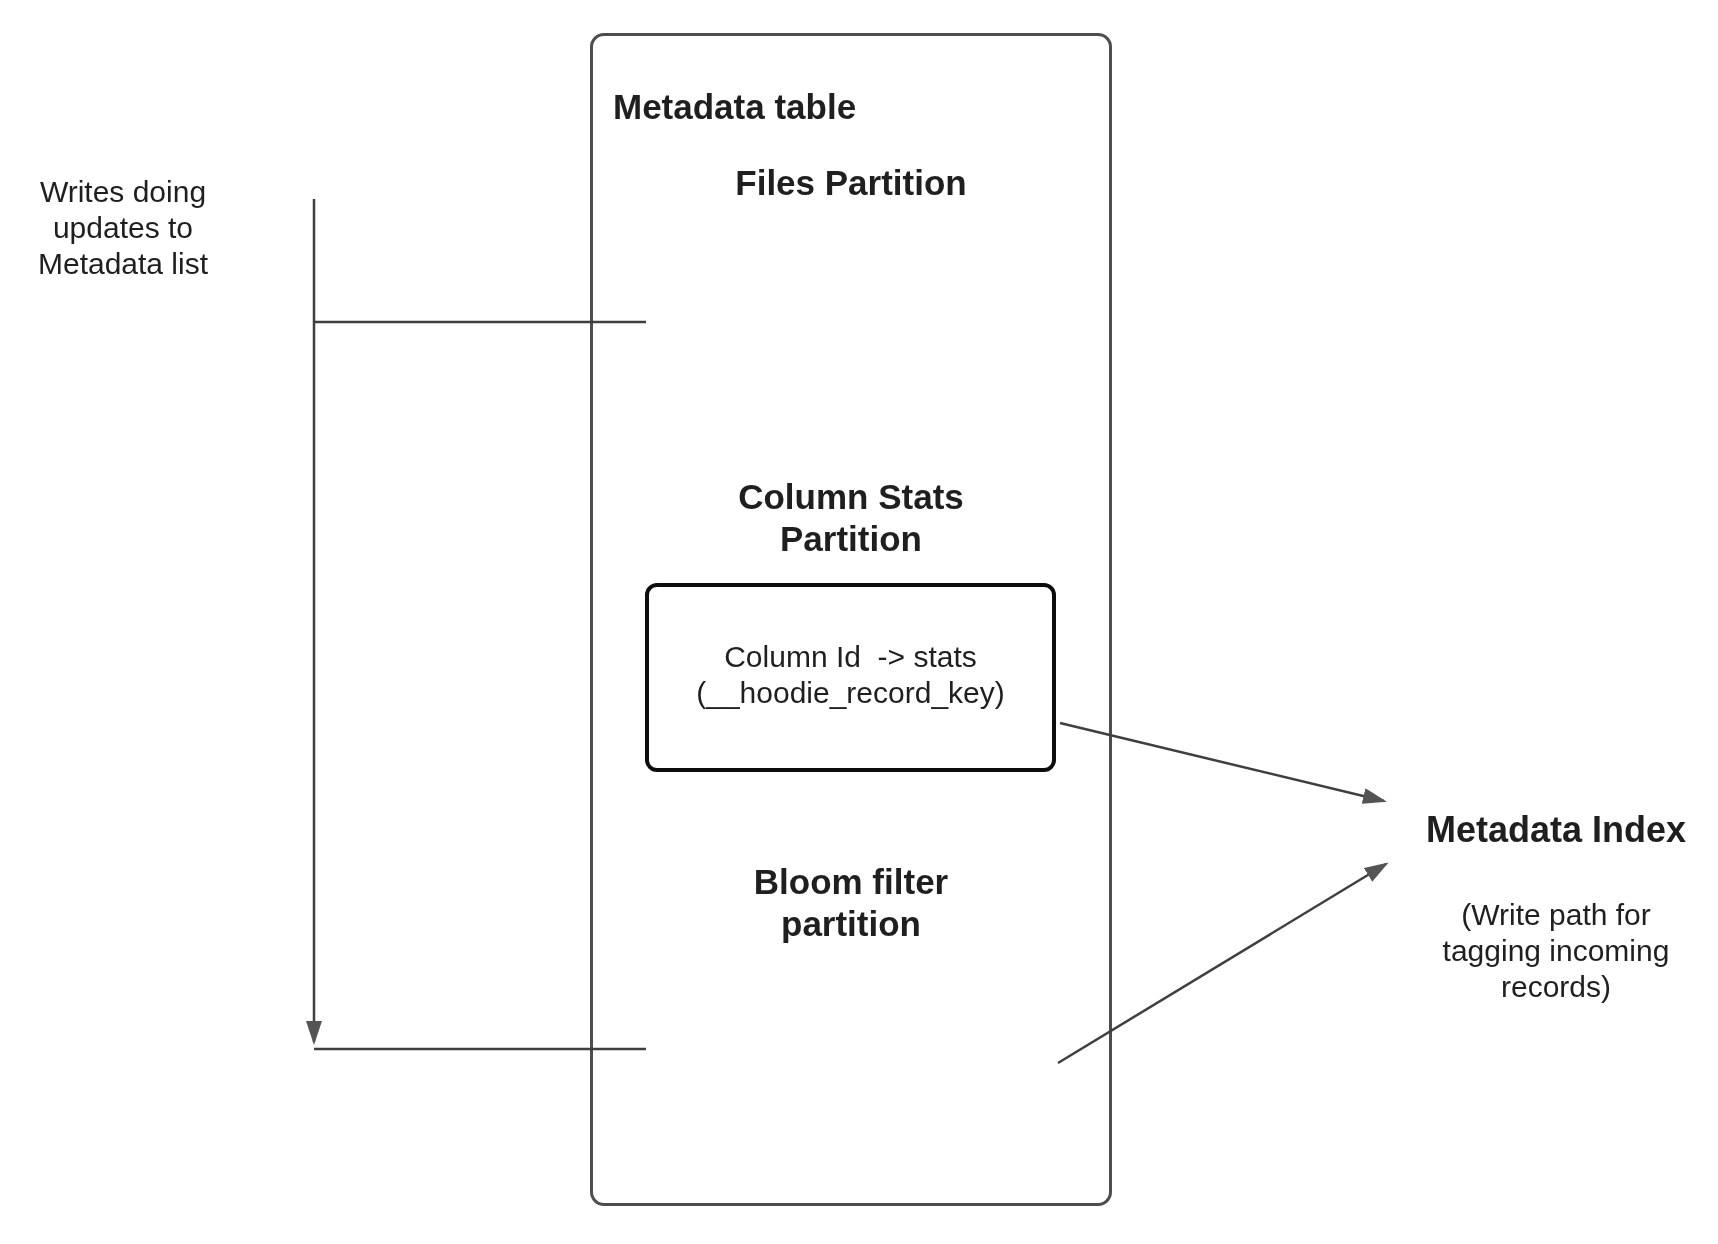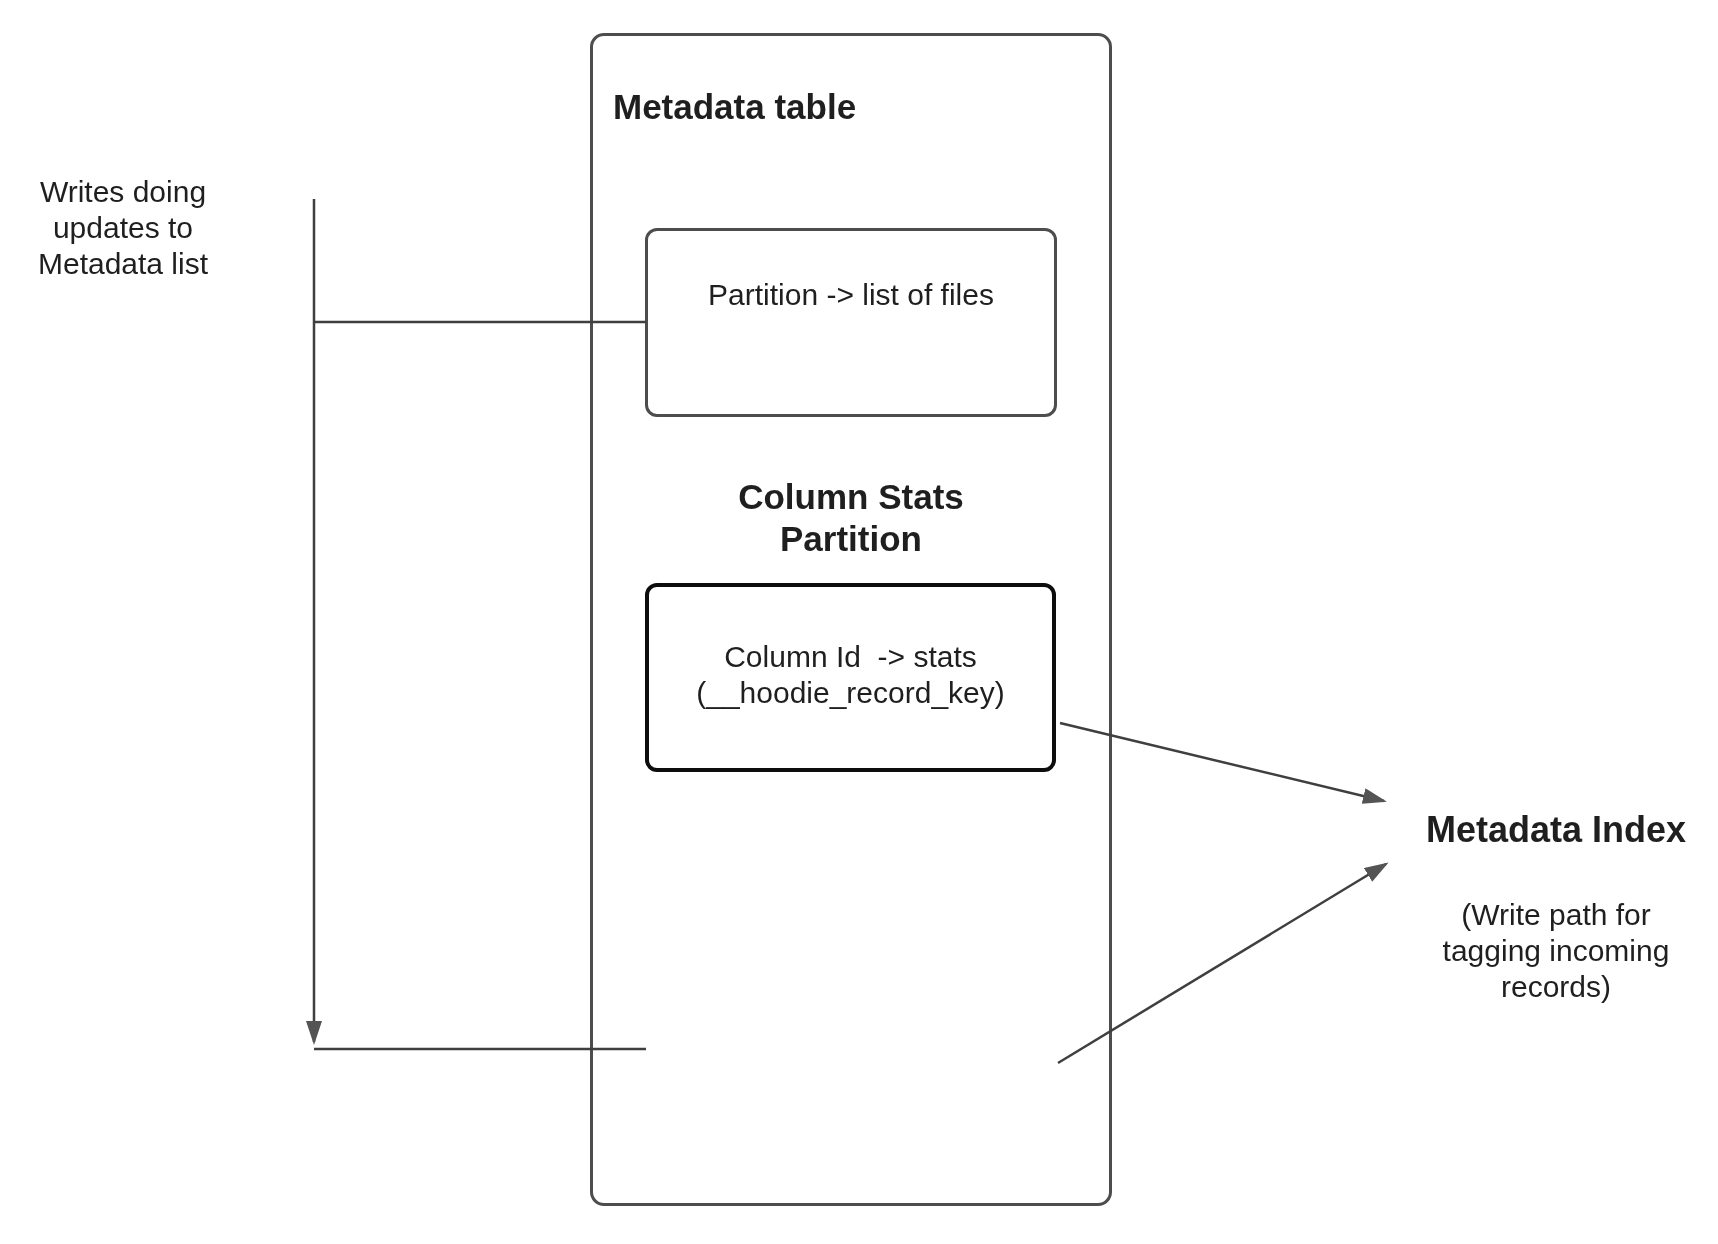--- a/index.html
+++ b/index.html
@@ -154,30 +154,30 @@
   </svg>
 
   <div class="left-note">Writes doing
 updates to
 Metadata list</div>
 
   <div class="outer-box"></div>
 
   <div class="outer-title">Metadata table</div>
 
-  <div class="partition-box box-files">
-    <div class="box-body">Partition -&gt; list of files</div>
-  </div>
+  <div class="partition-heading heading-files">Files Partition</div>
 
   <div class="partition-heading heading-stats">Column Stats
 Partition</div>
   <div class="partition-box box-stats">
     <div class="box-body">Column Id  -&gt; stats
 (__hoodie_record_key)</div>
   </div>
 
+  <div class="partition-heading heading-bloom">Bloom filter
+partition</div>
 
   <div class="index-title">Metadata Index</div>
   <div class="index-note">(Write path for
 tagging incoming
 records)</div>
 
 </div>
 
 </body></html>

